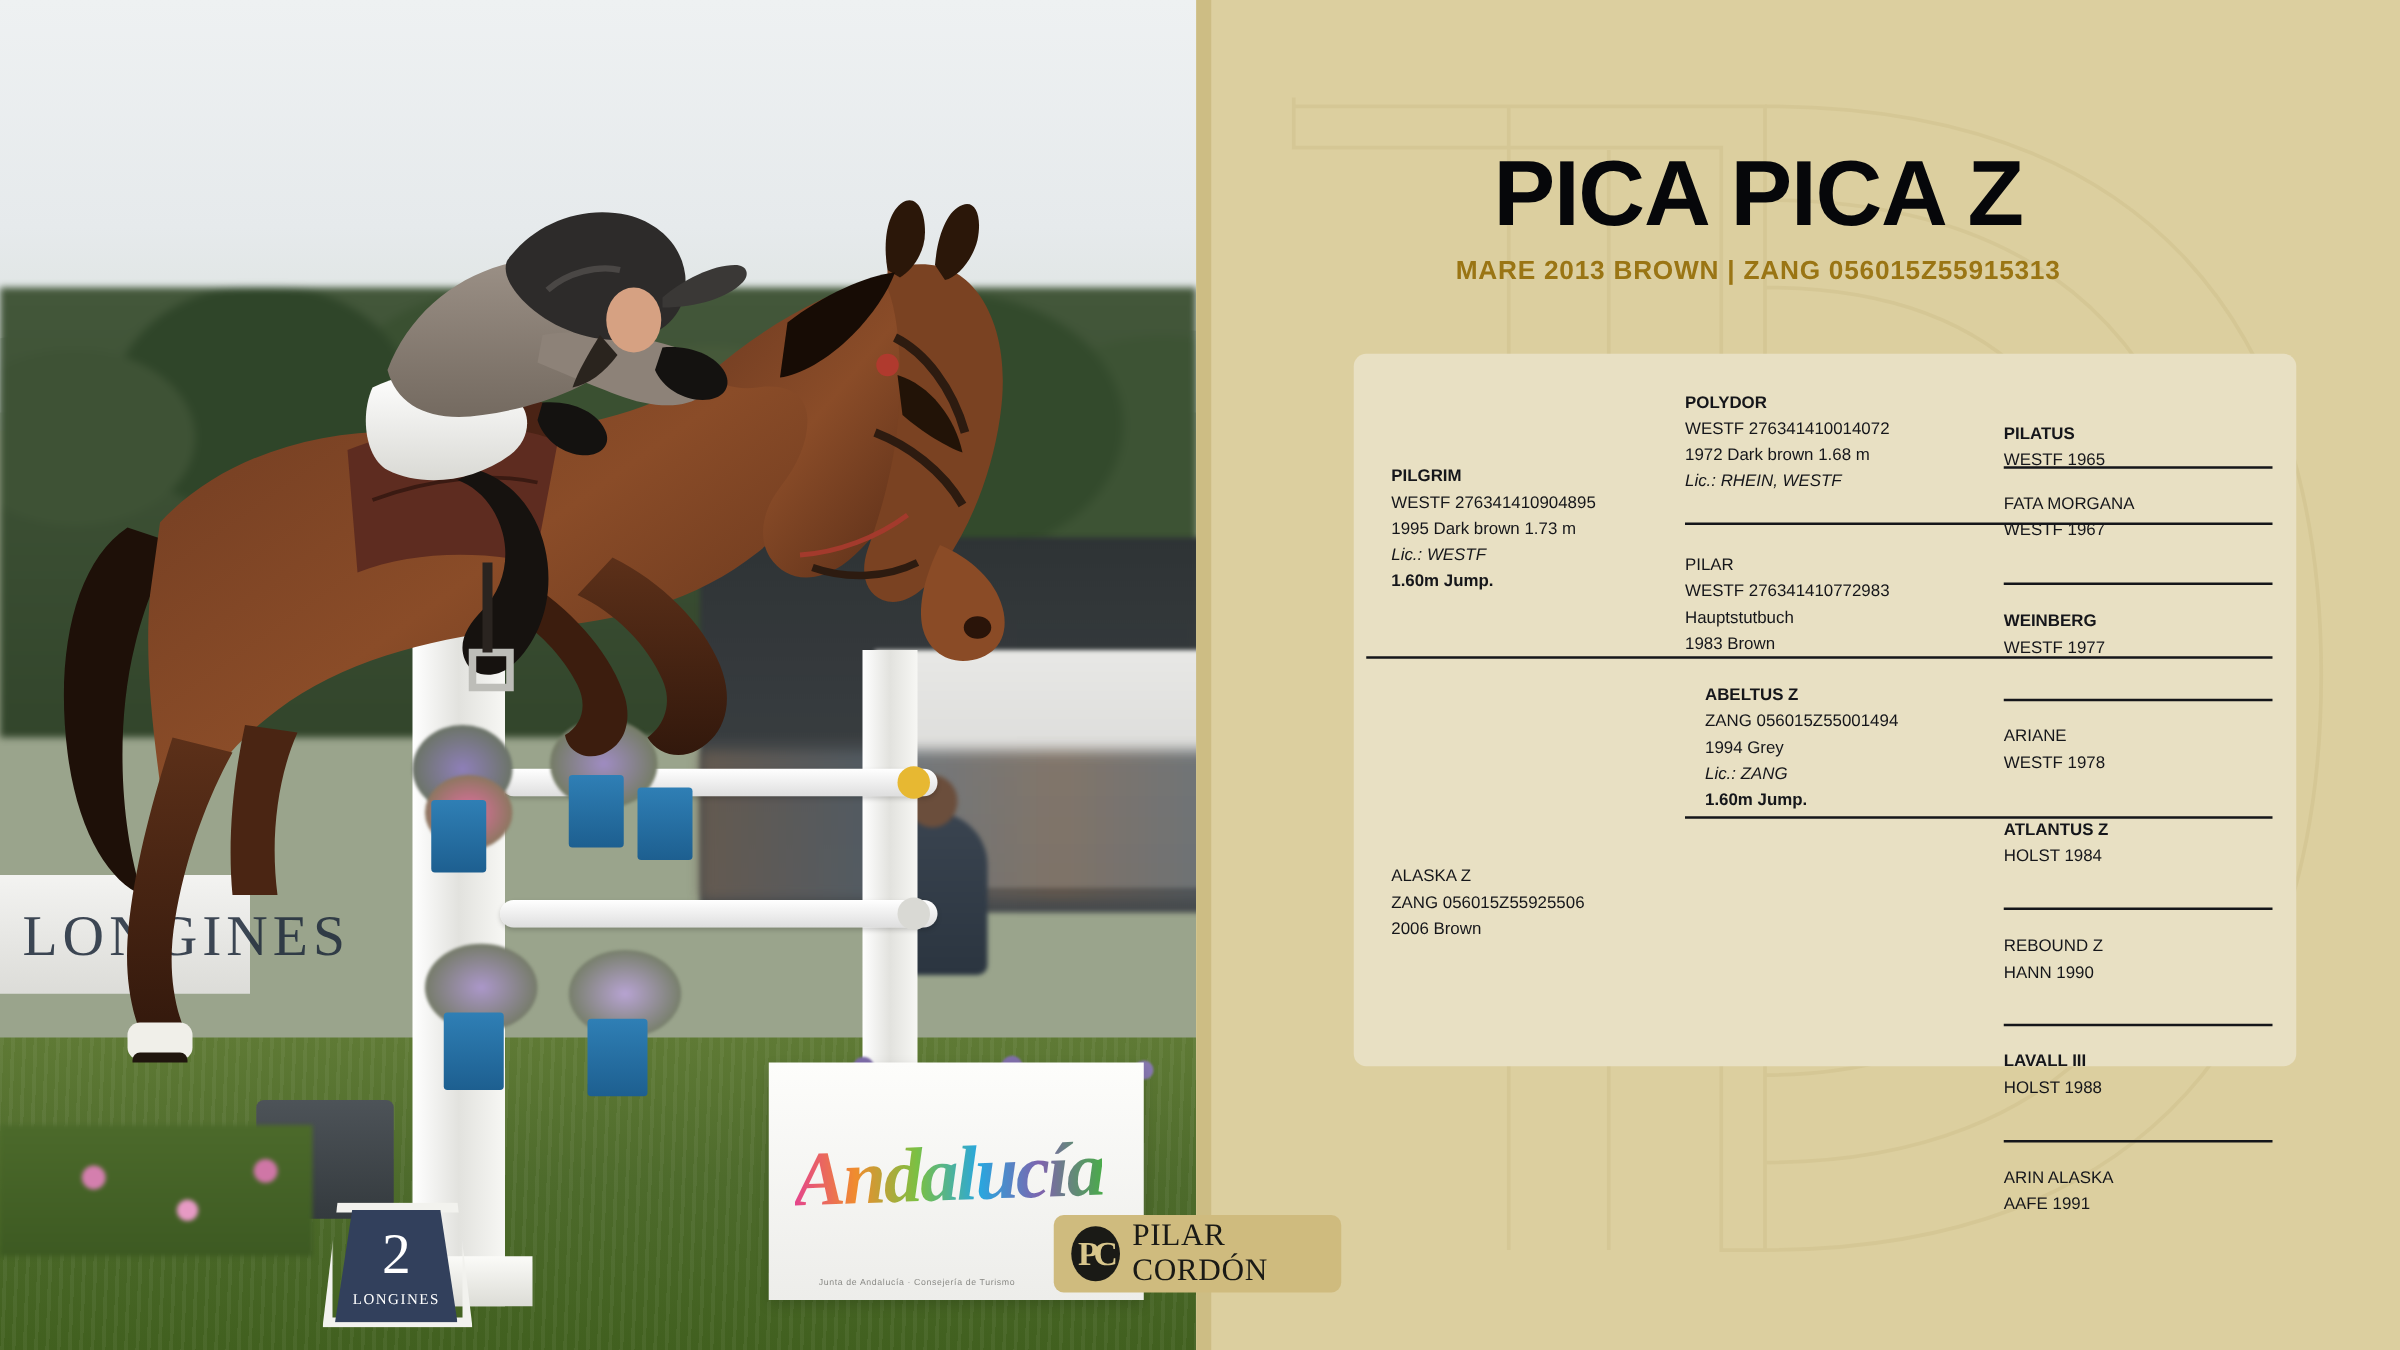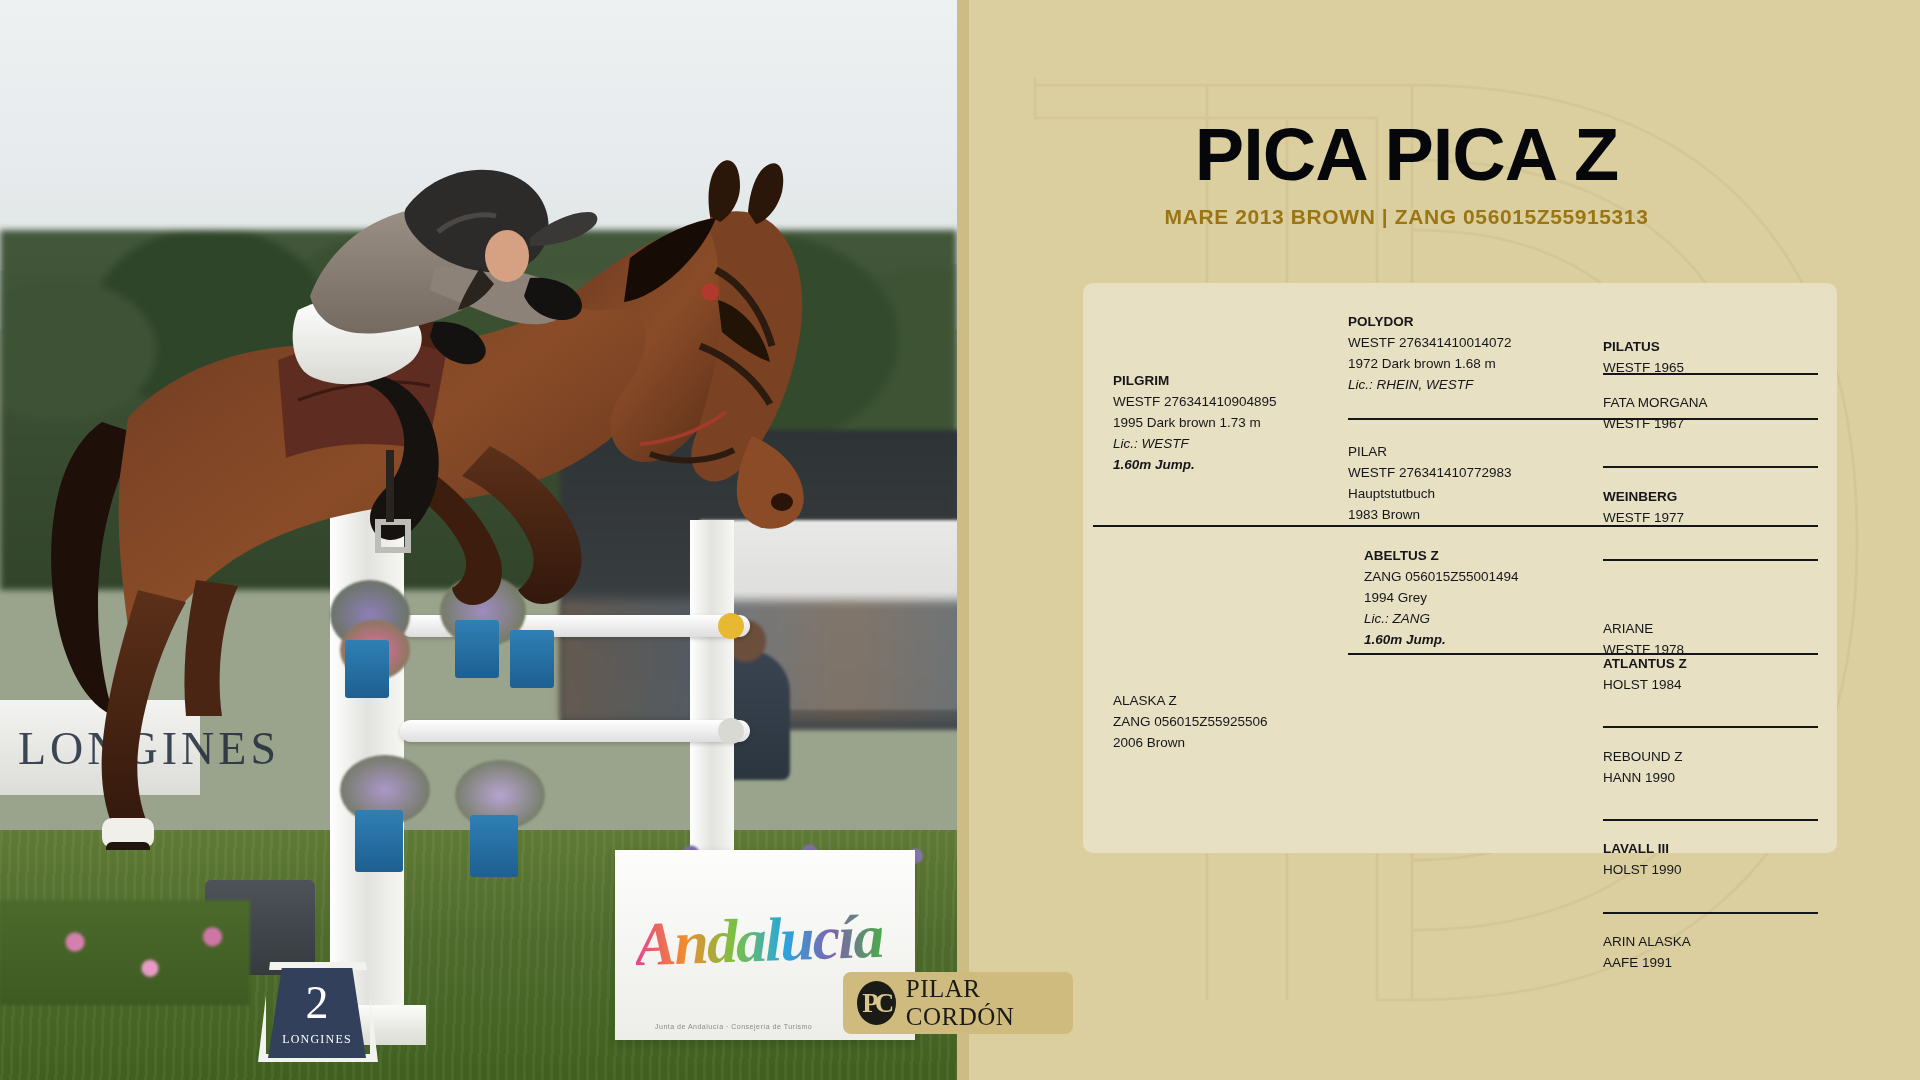--- a/index.html
+++ b/index.html
@@ -218,21 +218,21 @@
     position:absolute; left:126px; top:283px; width:754px; height:570px;
     background:#e8e0c3; border-radius:10px;
   }
   .ped { position:absolute; inset:0; }
 
   .node { position:absolute; color:#15161a; }
   .node .nm { font-size:13.5px; line-height:1.55; }
   .node .nm.b { font-weight:bold; }
   .node .ln { font-size:13.5px; line-height:1.55; }
   .node .ln.it { font-style:italic; }
-  .node .ln.b { font-weight:bold;font-style:italic; }
+  .node .ln.b { font-weight:bold; }
 
   .sep { position:absolute; height:1.6px; background:#15161a; }
 
   
   .logo {
     position:absolute; left:843px; top:972px; width:230px; height:62px;
     background:#cfbb7e; border-radius:8px;
     display:flex; align-items:center; gap:10px; padding-left:14px;
   }
   .logo .mark {
@@ -468,35 +468,35 @@
             <div class="ln">WESTF 1965</div>
           </div>
           <div class="node" style="left: 520px; top: 110px; width: 215px;">
             <div class="nm">FATA MORGANA</div>
             <div class="ln">WESTF 1967</div>
           </div>
           <div class="node" style="left: 520px; top: 204px; width: 215px;">
             <div class="nm b">WEINBERG</div>
             <div class="ln">WESTF 1977</div>
           </div>
-          <div class="node" style="left: 520px; top: 296px; width: 215px; margin-top: 40px;">
+          <div class="node" style="left: 520px; top: 296px; width: 215px;">
             <div class="nm">ARIANE</div>
             <div class="ln">WESTF 1978</div>
           </div>
           <div class="node" style="left: 520px; top: 371px; width: 215px;">
             <div class="nm b">ATLANTUS Z</div>
             <div class="ln">HOLST 1984</div>
           </div>
           <div class="node" style="left: 520px; top: 464px; width: 215px;">
             <div class="nm">REBOUND Z</div>
             <div class="ln">HANN 1990</div>
           </div>
           <div class="node" style="left: 520px; top: 556px; width: 215px;">
             <div class="nm b">LAVALL III</div>
-            <div class="ln">HOLST 1990</div>
+            <div class="ln">HOLST 1988</div>
           </div>
           <div class="node" style="left: 520px; top: 649px; width: 215px;">
             <div class="nm">ARIN ALASKA</div>
             <div class="ln">AAFE 1991</div>
           </div>
           <div class="sep" style="left: 520px; top: 90px; width: 215px;"></div>
           <div class="sep" style="left: 520px; top: 183px; width: 215px;"></div>
           <div class="sep" style="left: 520px; top: 276px; width: 215px;"></div>
           <div class="sep" style="left: 520px; top: 443px; width: 215px;"></div>
           <div class="sep" style="left: 520px; top: 536px; width: 215px;"></div>

